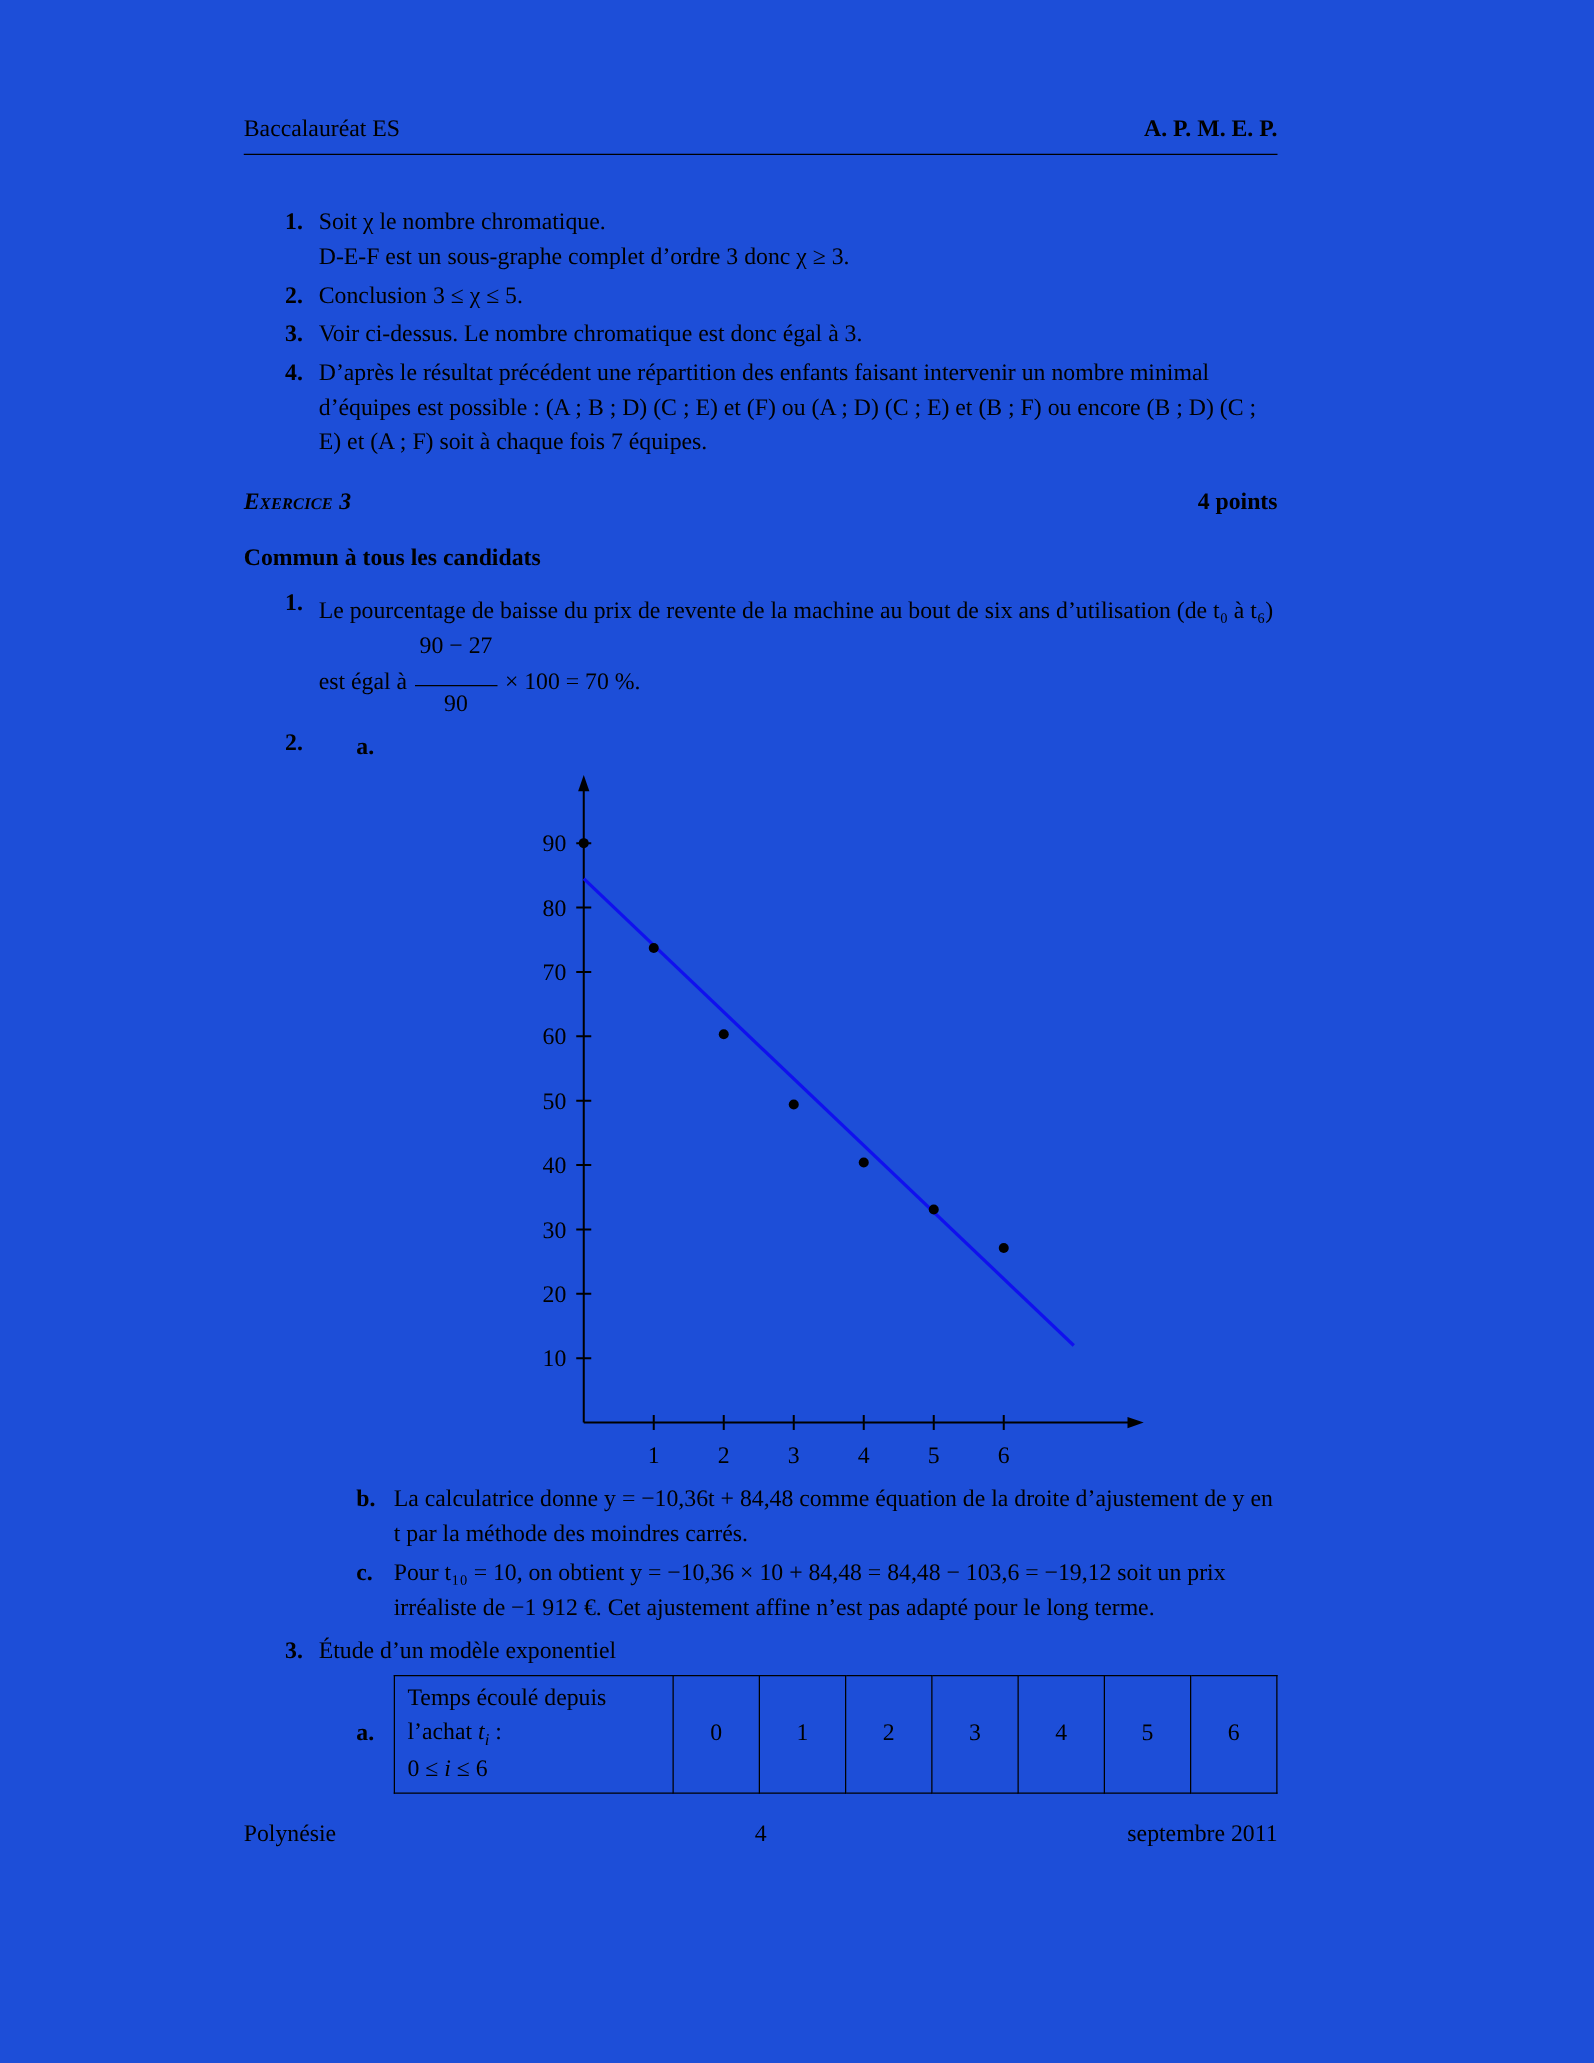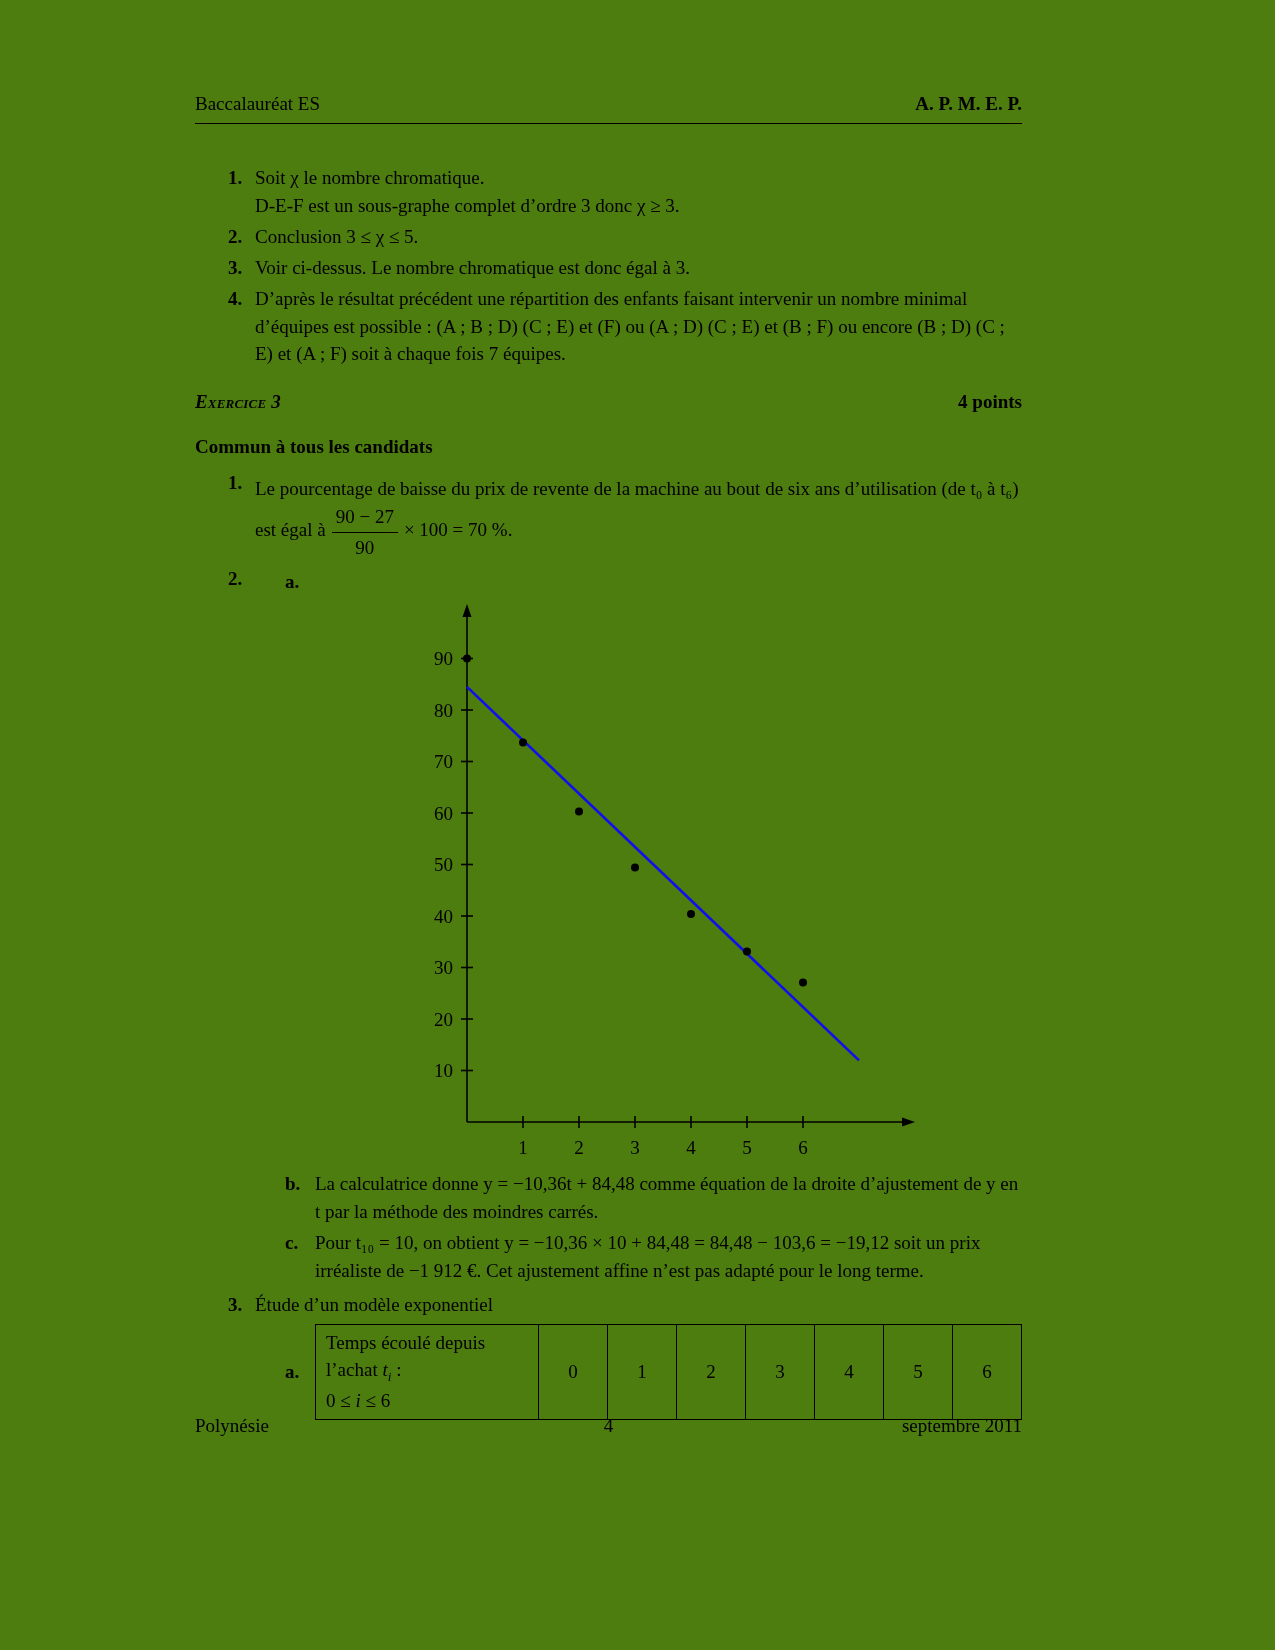--- a/index.html
+++ b/index.html
@@ -1,17 +1,17 @@
 <!DOCTYPE html>
 <html><head>
 <meta charset="utf-8">
 <style>
   html,body{margin:0;padding:0;background:#ffffff;}
   .page{
-    position:relative;width:1275px;height:1650px;background:#4d7c0f;overflow:hidden;
+    position:relative;width:1275px;height:1650px;background:#1d4ed8;overflow:hidden;
     font-family:"Liberation Serif","DejaVu Serif",serif;font-size:19px;line-height:1.47;color:#000;
   }
   .b{font-weight:bold;}
   .sc{font-variant:small-caps;letter-spacing:0.2px;font-style:italic;}
   .header{
     margin:0 253px 0 195px;padding-top:90px;padding-bottom:5px;
     display:flex;justify-content:space-between;align-items:baseline;
     border-bottom:1.6px solid #000;
   }
   .content{margin:0 253px 0 195px;}
@@ -19,31 +19,31 @@
   .l1{display:flex;margin:3px 0;}
   .l1>.n{flex:none;width:27px;margin-left:33px;font-weight:bold;}
   .l1>.bd{flex:1;min-width:0;}
   .l2{display:flex;margin:3px 0;}
   .l2>.n2{flex:none;width:30px;margin-left:30px;font-weight:bold;}
   .l2>.bd{flex:1;min-width:0;}
   .exhead{display:flex;justify-content:space-between;margin-top:20px;}
   .subtitle{margin-top:17px;}
   .fracline{margin-top:6px;}
   .frac{display:inline-block;vertical-align:-0.95em;text-align:center;margin:0 6px;}
-  .frac .fn{display:block;border-bottom:1.5px solid #000;padding:0 4px 1px 4px;text-align:center;}
+  .frac .fn{display:block;border-bottom:1.5px solid #000;padding:0 4px 17px 4px;text-align:center;}
   .frac .fd{display:block;padding-top:1px;}
   .chart-wrap{margin:6px 0 8px 160px;}
   .chart-wrap svg{display:block;}
   .chart-wrap text{font-family:"Liberation Serif","DejaVu Serif",serif;font-size:19px;fill:#000;}
   .tblrow{align-items:center;margin-top:5px;}
   table.dt{border-collapse:collapse;}
   table.dt td{border:1.5px solid #000;padding:4px 6px;text-align:center;min-width:56px;}
   table.dt td.lab{text-align:left;width:300px;padding:4px 10px;margin-top:22px;}
   sub{font-size:0.7em;}
-  .footer{position:absolute;left:195px;right:253px;top:1412px;display:flex;}
+  .footer{position:absolute;left:195px;right:253px;top:1454px;display:flex;}
   .footer>span{flex:1;}
   .footer .c{text-align:center;}
   .footer .r{text-align:right;}
 </style>
 </head>
 <body>
 
 <div class="page">
 
   <div class="header">

